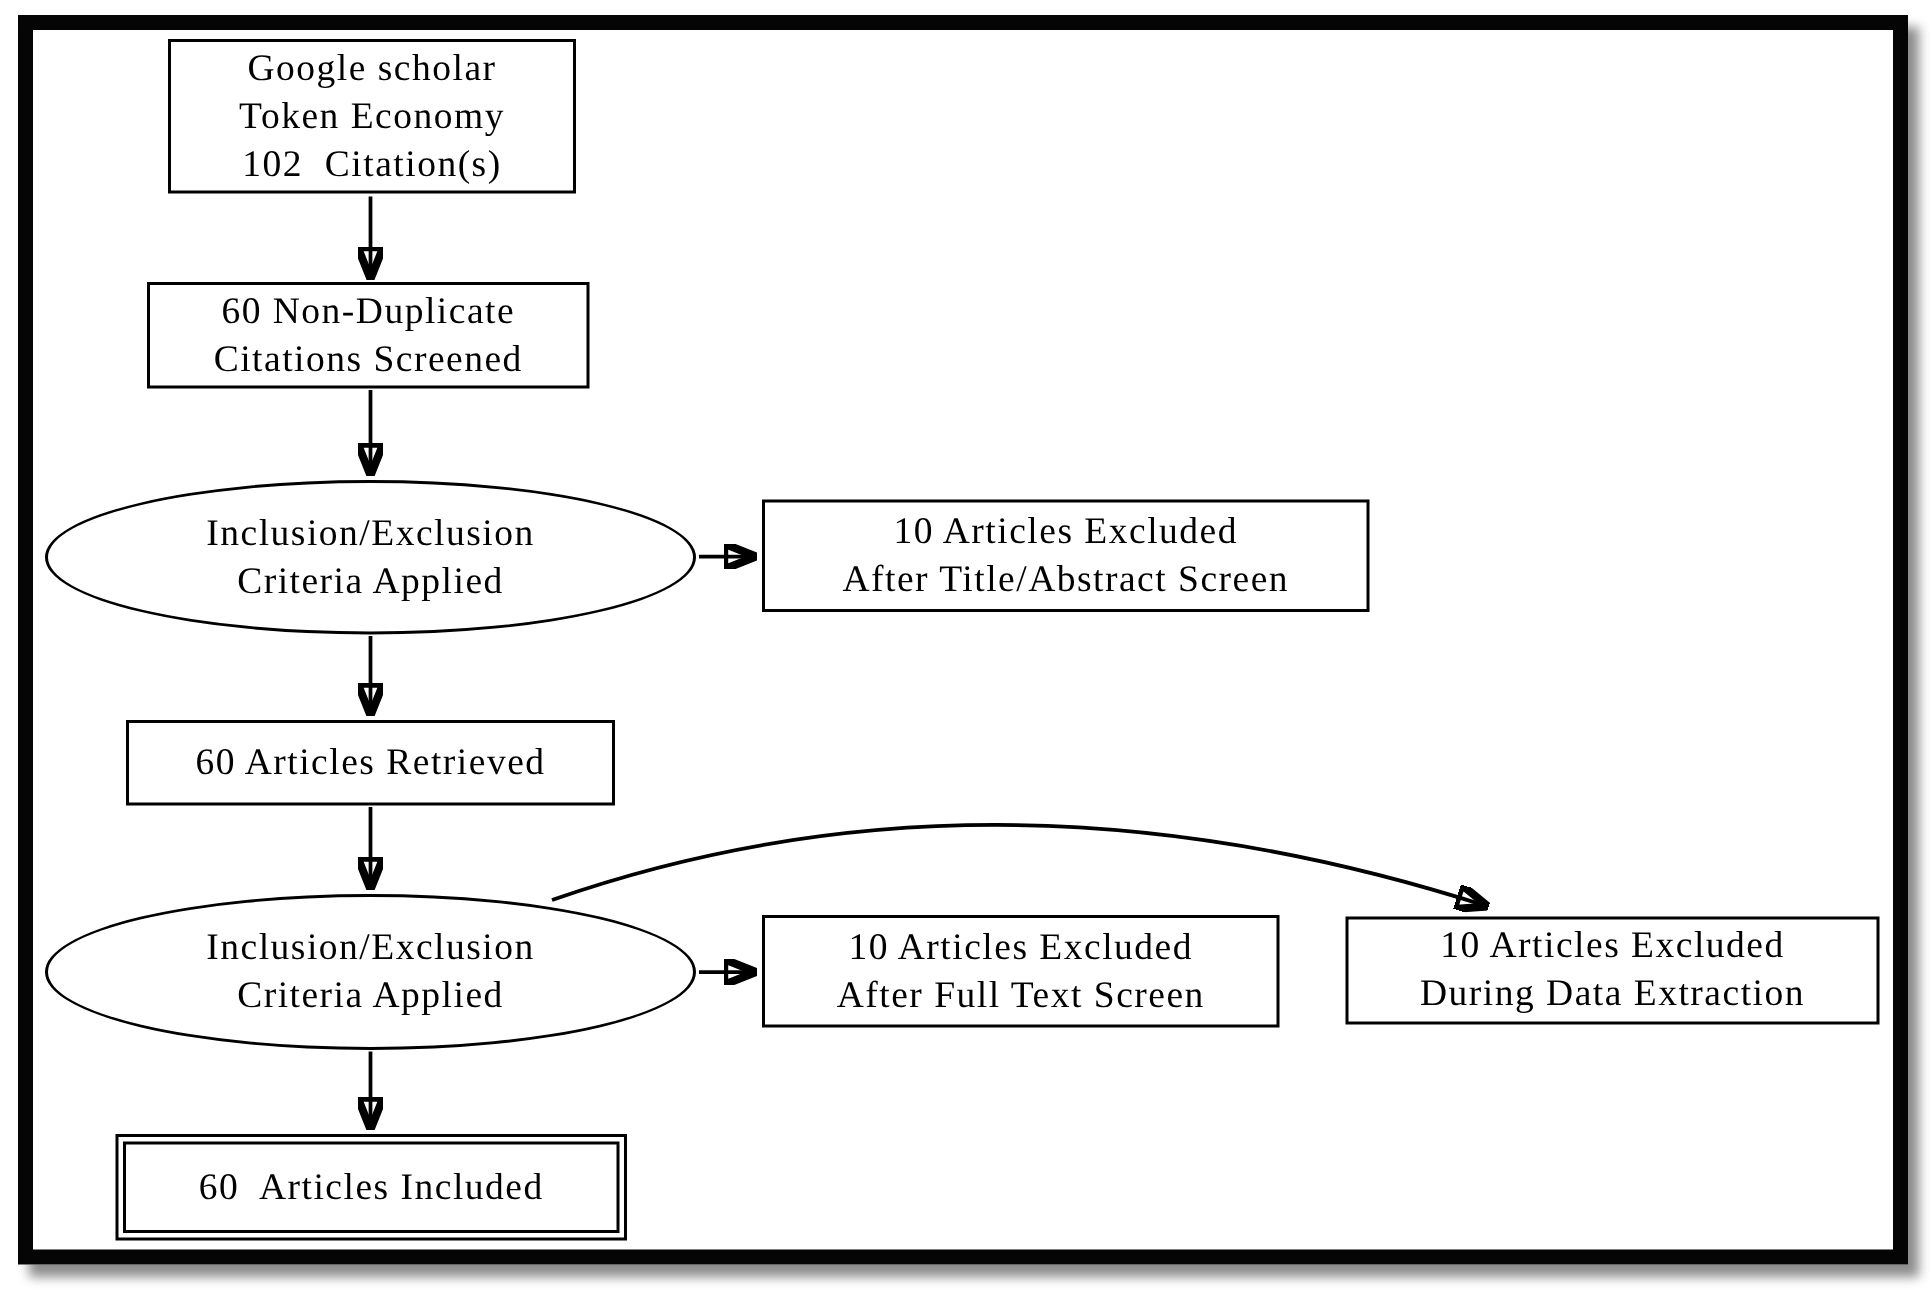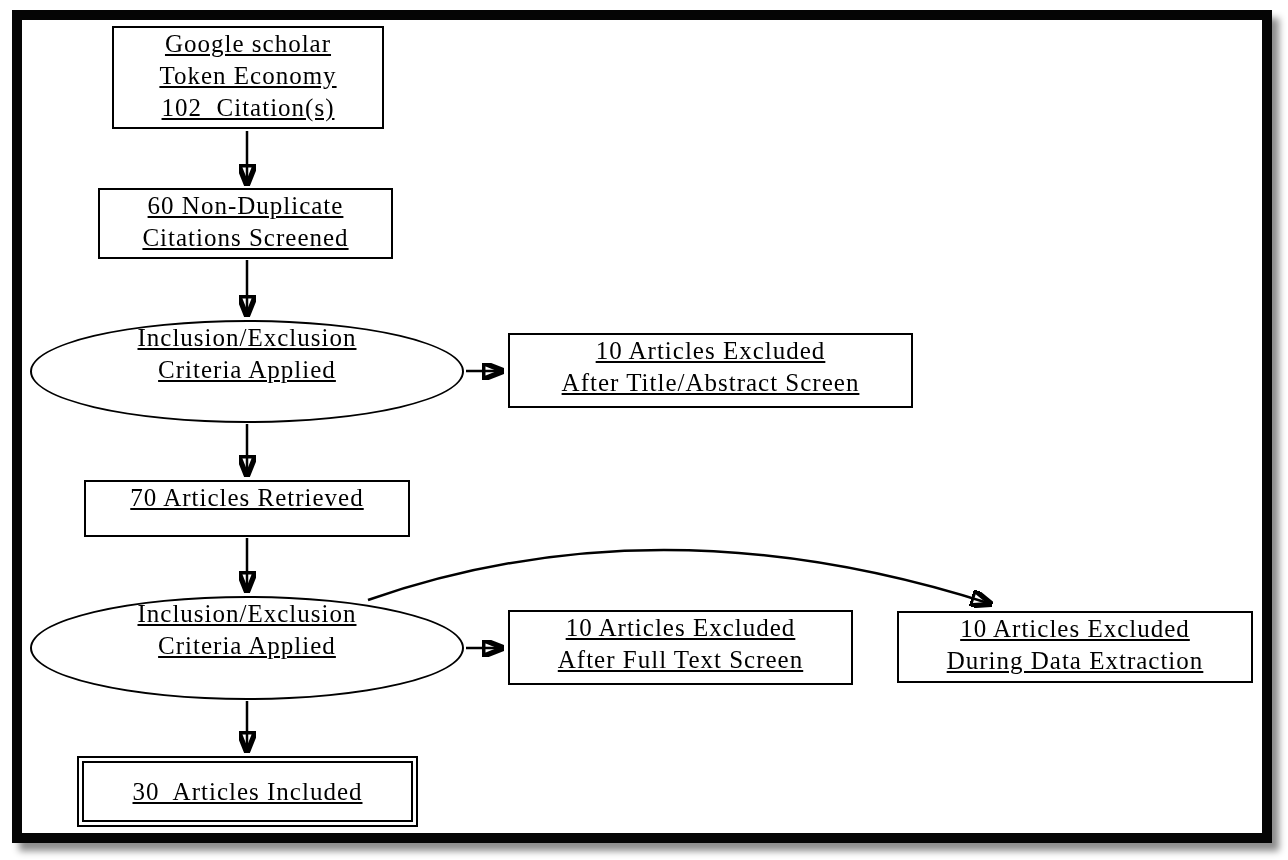--- a/index.html
+++ b/index.html
@@ -1,22 +1,22 @@
 <!DOCTYPE html>
 <html><head>
 <meta charset="utf-8">
 <style>
   html,body{margin:0;padding:0;background:#ffffff;}
   body{width:1288px;height:860px;font-family:"Liberation Serif","DejaVu Serif",serif;color:#000;}
   .stage{position:relative;width:1288px;height:860px;overflow:hidden;background:#fff;}
   .frame{position:absolute;left:12px;top:10px;width:1240px;height:813px;background:#fff;
          border:10px solid #050505;box-shadow:7px 8px 7px rgba(0,0,0,0.45);}
   .node{position:absolute;box-sizing:border-box;border:2.5px solid #000;background:#fff;
-        display:flex;justify-content:center;text-align:center;
-        font-size:25px;line-height:1.28;letter-spacing:1px;white-space:pre-wrap;z-index:2;text-decoration:underline;}
+        display:flex;align-items:center;justify-content:center;text-align:center;
+        font-size:25px;line-height:1.28;letter-spacing:1px;white-space:pre-wrap;z-index:2;}
   .ellipse{border-radius:50%;border-width:2px;}
   .double{padding:3px;}
   .double .inner{box-sizing:border-box;width:100%;height:100%;border:2px solid #000;
         display:flex;align-items:center;justify-content:center;white-space:pre-wrap;}
   
   #n-start   {left:112px;top:26px; width:272px;height:103px;}
   #n-screen  {left:98px; top:188px;width:295px;height:71px;}
   #n-crit1   {left:30px; top:320px;width:434px;height:103px;}
   #n-excl-ta {left:508px;top:333px;width:405px;height:75px;}
   #n-retr    {left:84px; top:480px;width:326px;height:57px;}
@@ -48,41 +48,41 @@
     <span>Inclusion/Exclusion
 Criteria Applied</span>
   </div>
 
   <div class="node" id="n-excl-ta">
     <span>10 Articles Excluded
 After Title/Abstract Screen</span>
   </div>
 
   <div class="node" id="n-retr">
-    <span>70 Articles Retrieved</span>
+    <span>60 Articles Retrieved</span>
   </div>
 
   <div class="node ellipse" id="n-crit2">
     <span>Inclusion/Exclusion
 Criteria Applied</span>
   </div>
 
   <div class="node" id="n-excl-ft">
     <span>10 Articles Excluded
 After Full Text Screen</span>
   </div>
 
   <div class="node" id="n-excl-de">
     <span>10 Articles Excluded
 During Data Extraction</span>
   </div>
 
   <div class="node double" id="n-incl">
     <div class="inner">
-      <span>30  Articles Included</span>
+      <span>60  Articles Included</span>
     </div>
   </div>
 
   <svg class="arrows" viewBox="0 0 1288 860" xmlns="http://www.w3.org/2000/svg">
     <defs>
       <marker id="ah" viewBox="0 0 10 8" refX="9.5" refY="4" markerUnits="userSpaceOnUse" markerWidth="22" markerHeight="17" orient="auto">
         <path d="M0,0 L10,4 L0,8 z" fill="#000" stroke="none"></path>
       </marker>
     </defs>
     <path d="M247,131 L247,185" marker-end="url(#ah)"></path>

